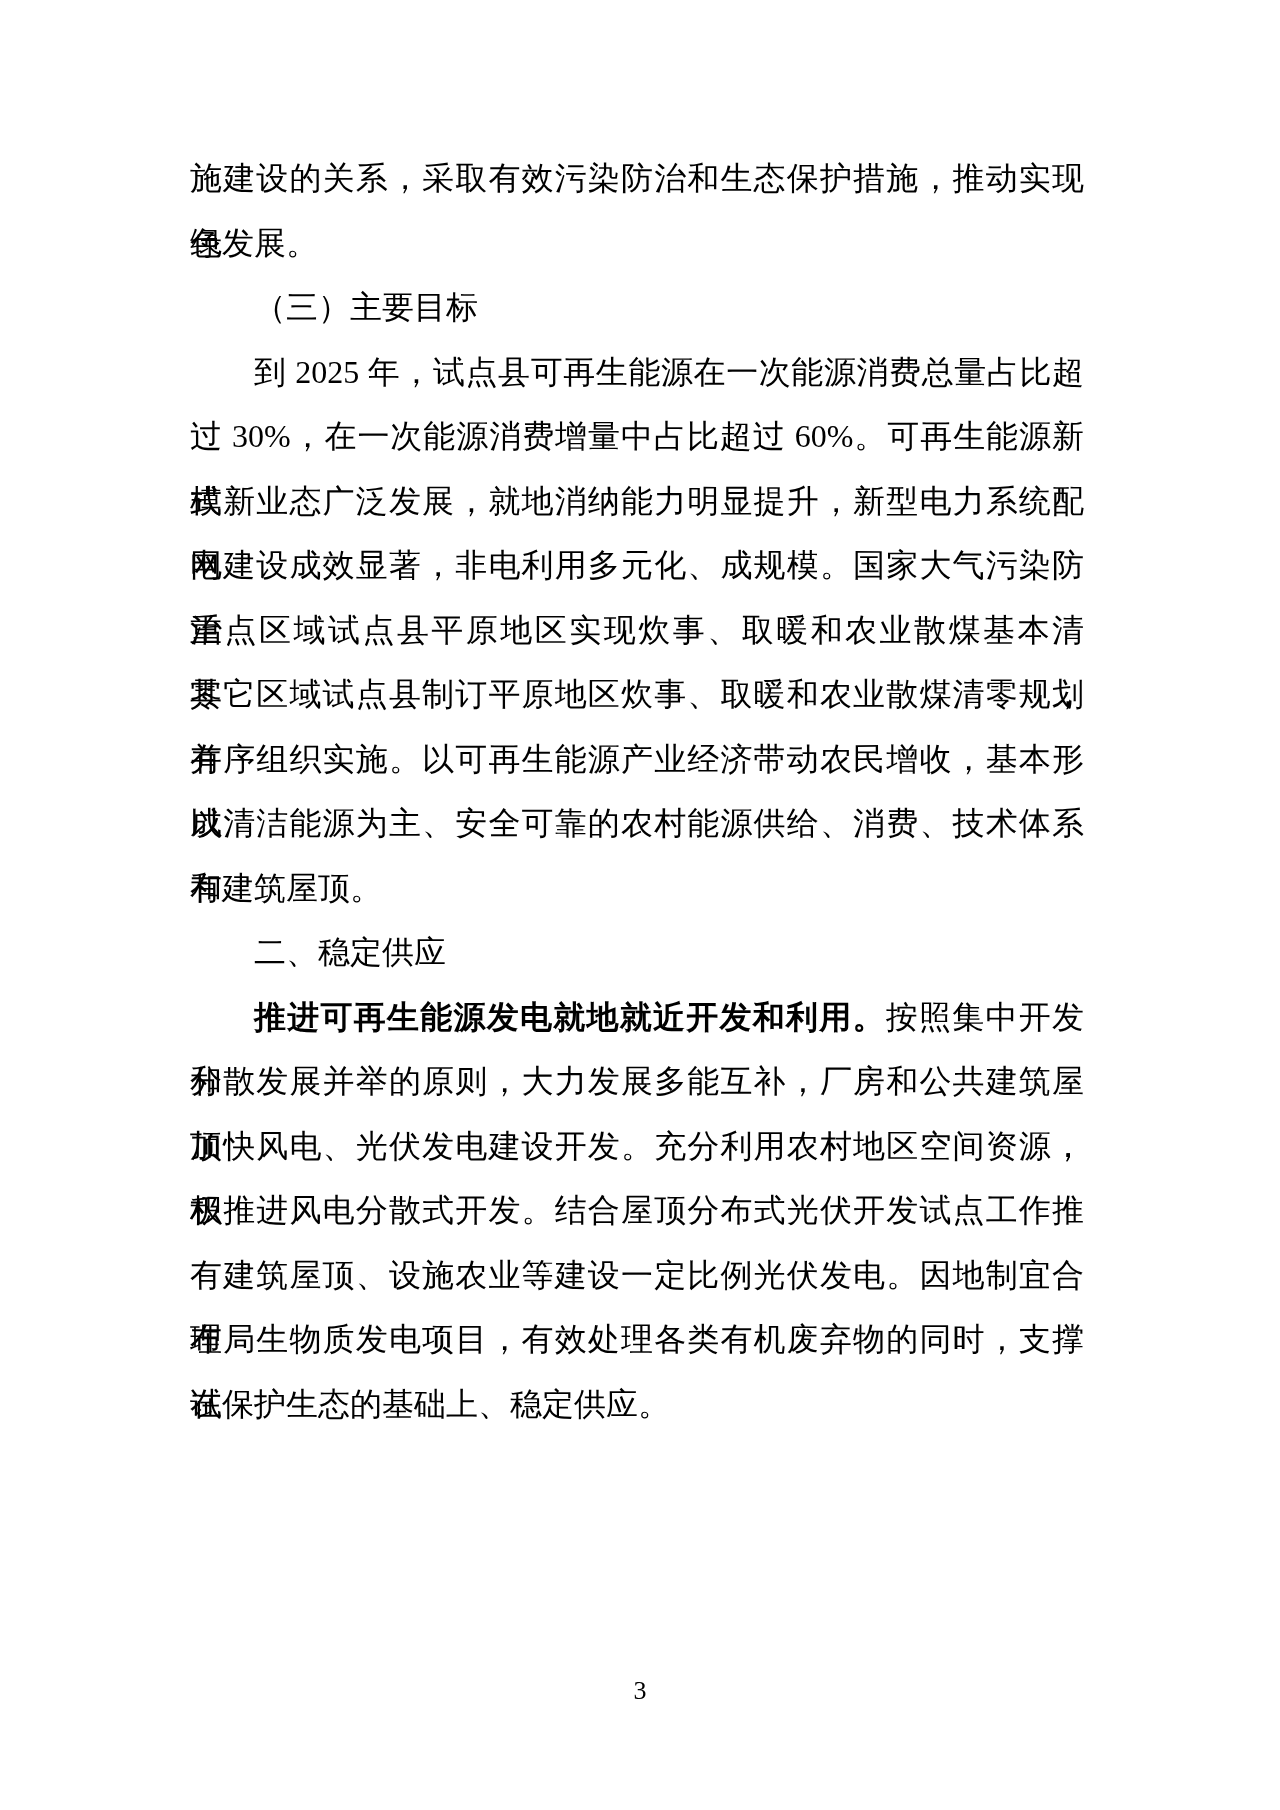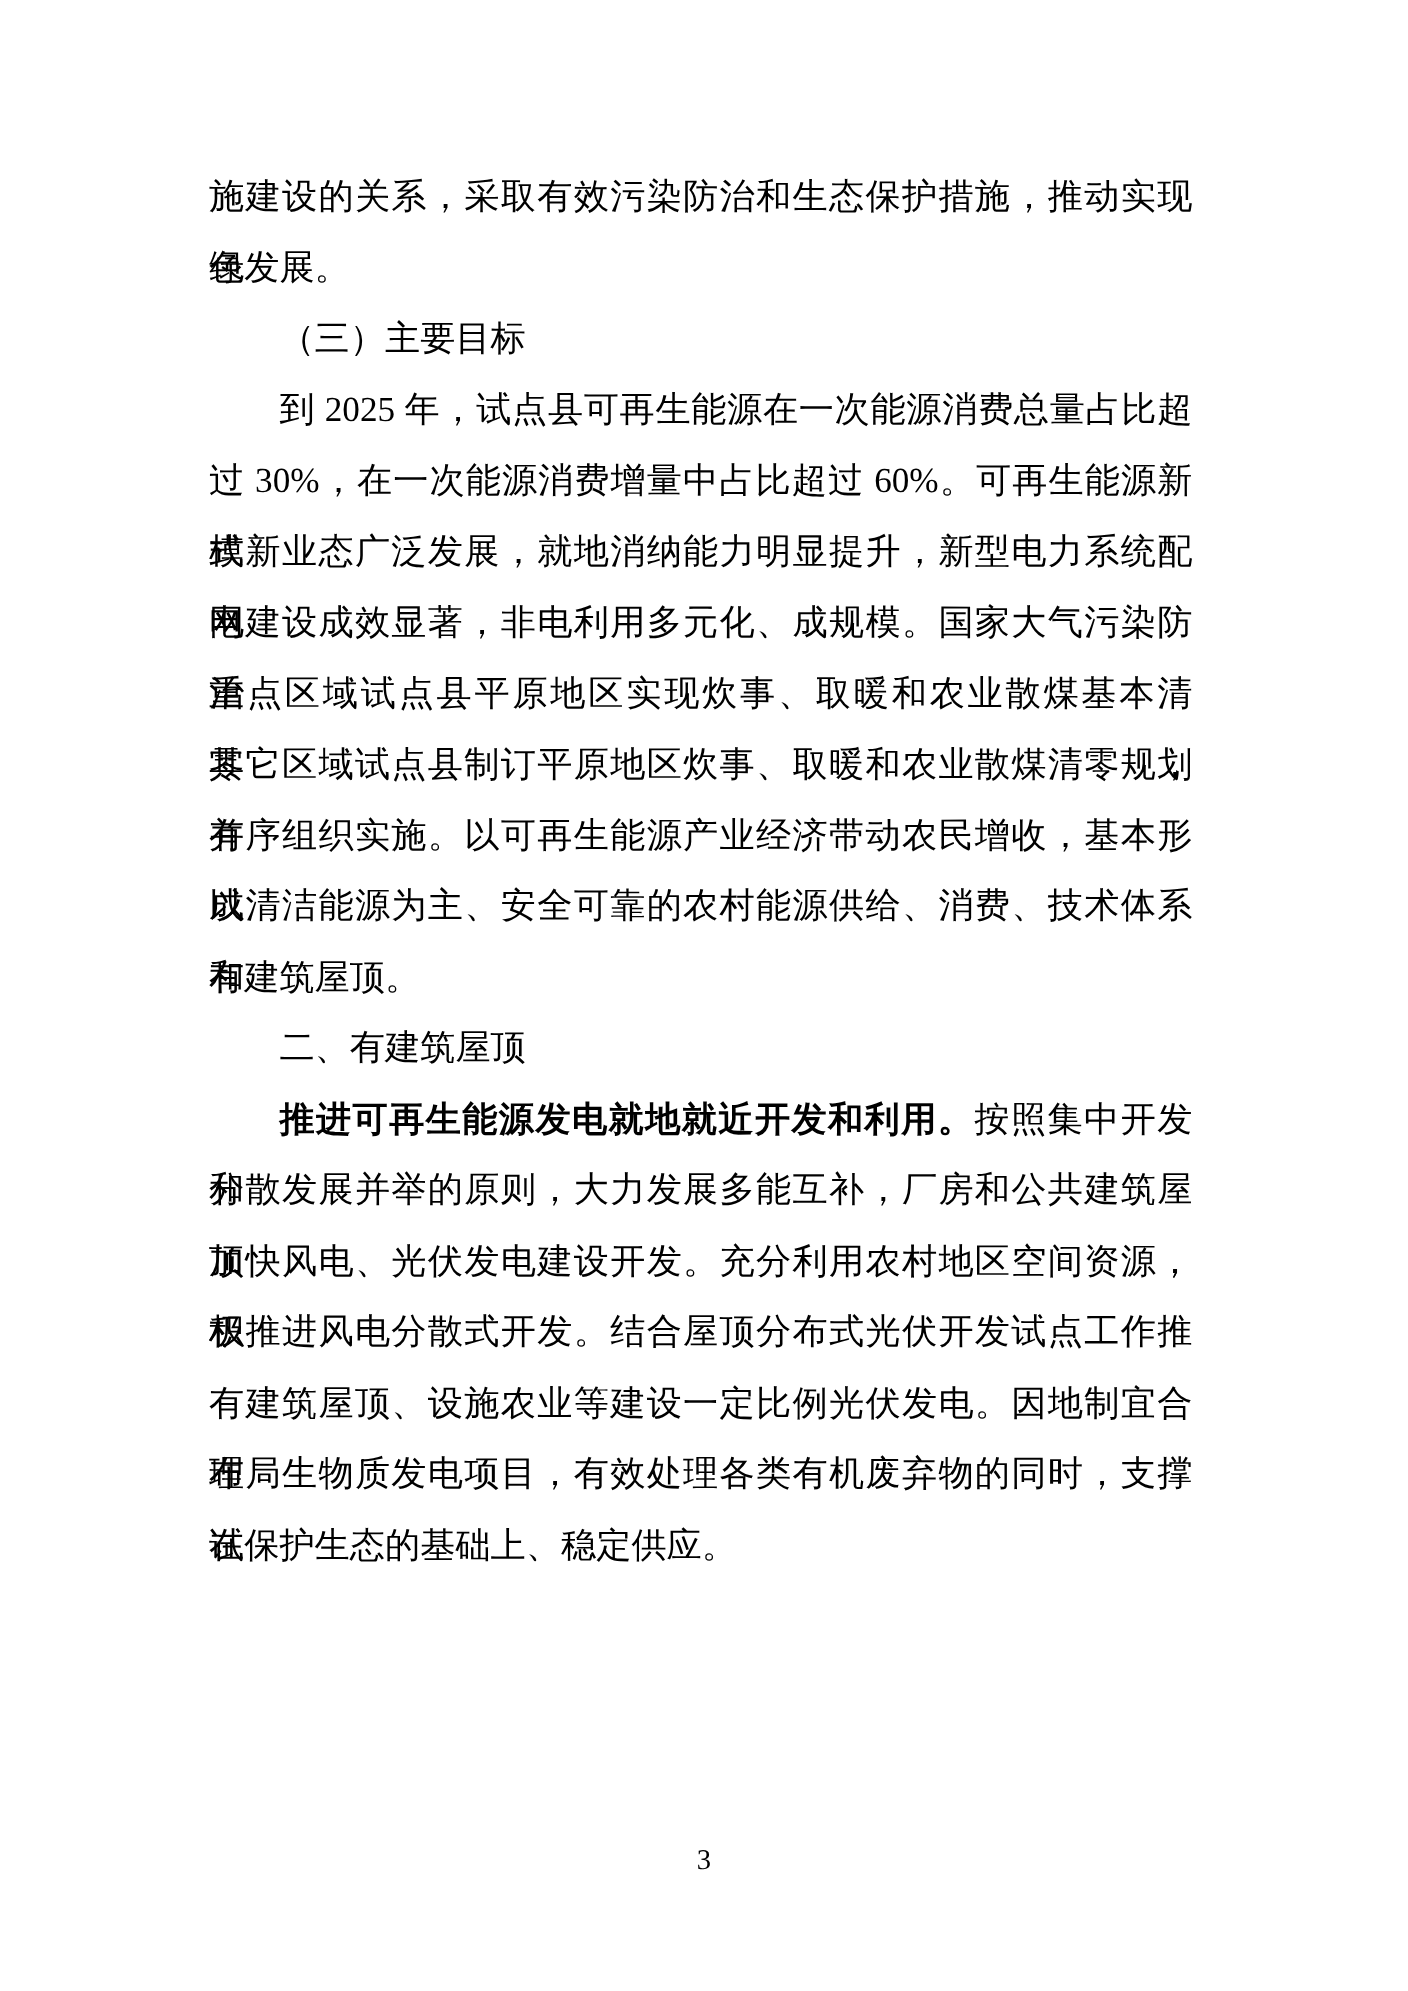--- a/index.html
+++ b/index.html
@@ -69,21 +69,21 @@
         <div class="doc-line just"><span class="seg">过 30%，在一次能源消费增量中占比超过 60%。可再生能源新模</span></div>
         <div class="doc-line just"><span class="seg">式新业态广泛发展，就地消纳能力明显提升，新型电力系统配电</span></div>
         <div class="doc-line just"><span class="seg">网建设成效显著，非电利用多元化、成规模。国家大气污染防治</span></div>
         <div class="doc-line just"><span class="seg">重点区域试点县平原地区实现炊事、取暖和农业散煤基本清零，</span></div>
         <div class="doc-line just"><span class="seg">其它区域试点县制订平原地区炊事、取暖和农业散煤清零规划并</span></div>
         <div class="doc-line just"><span class="seg">有序组织实施。以可再生能源产业经济带动农民增收，基本形成</span></div>
         <div class="doc-line just"><span class="seg">以清洁能源为主、安全可靠的农村能源供给、消费、技术体系和</span></div>
         <div class="doc-line"><span class="seg">有建筑屋顶。</span></div>
       </div>
       <div>
-        <div class="doc-line indent"><span class="seg">二、有建筑屋顶</span></div>
+        <div class="doc-line indent"><span class="seg">二、稳定供应</span></div>
       </div>
       <div>
         <div class="doc-line indent just"><span class="seg bold">推进可再生能源发电就地就近开发和利用。</span><span class="seg">按照集中开发和</span></div>
         <div class="doc-line just"><span class="seg">分散发展并举的原则，大力发展多能互补，厂房和公共建筑屋顶，</span></div>
         <div class="doc-line just"><span class="seg">加快风电、光伏发电建设开发。充分利用农村地区空间资源，积</span></div>
         <div class="doc-line just"><span class="seg">极推进风电分散式开发。结合屋顶分布式光伏开发试点工作推</span></div>
         <div class="doc-line just"><span class="seg">有建筑屋顶、设施农业等建设一定比例光伏发电。因地制宜合理</span></div>
         <div class="doc-line just"><span class="seg">布局生物质发电项目，有效处理各类有机废弃物的同时，支撑试</span></div>
         <div class="doc-line"><span class="seg">在保护生态的基础上、稳定供应。</span></div>
       </div>

